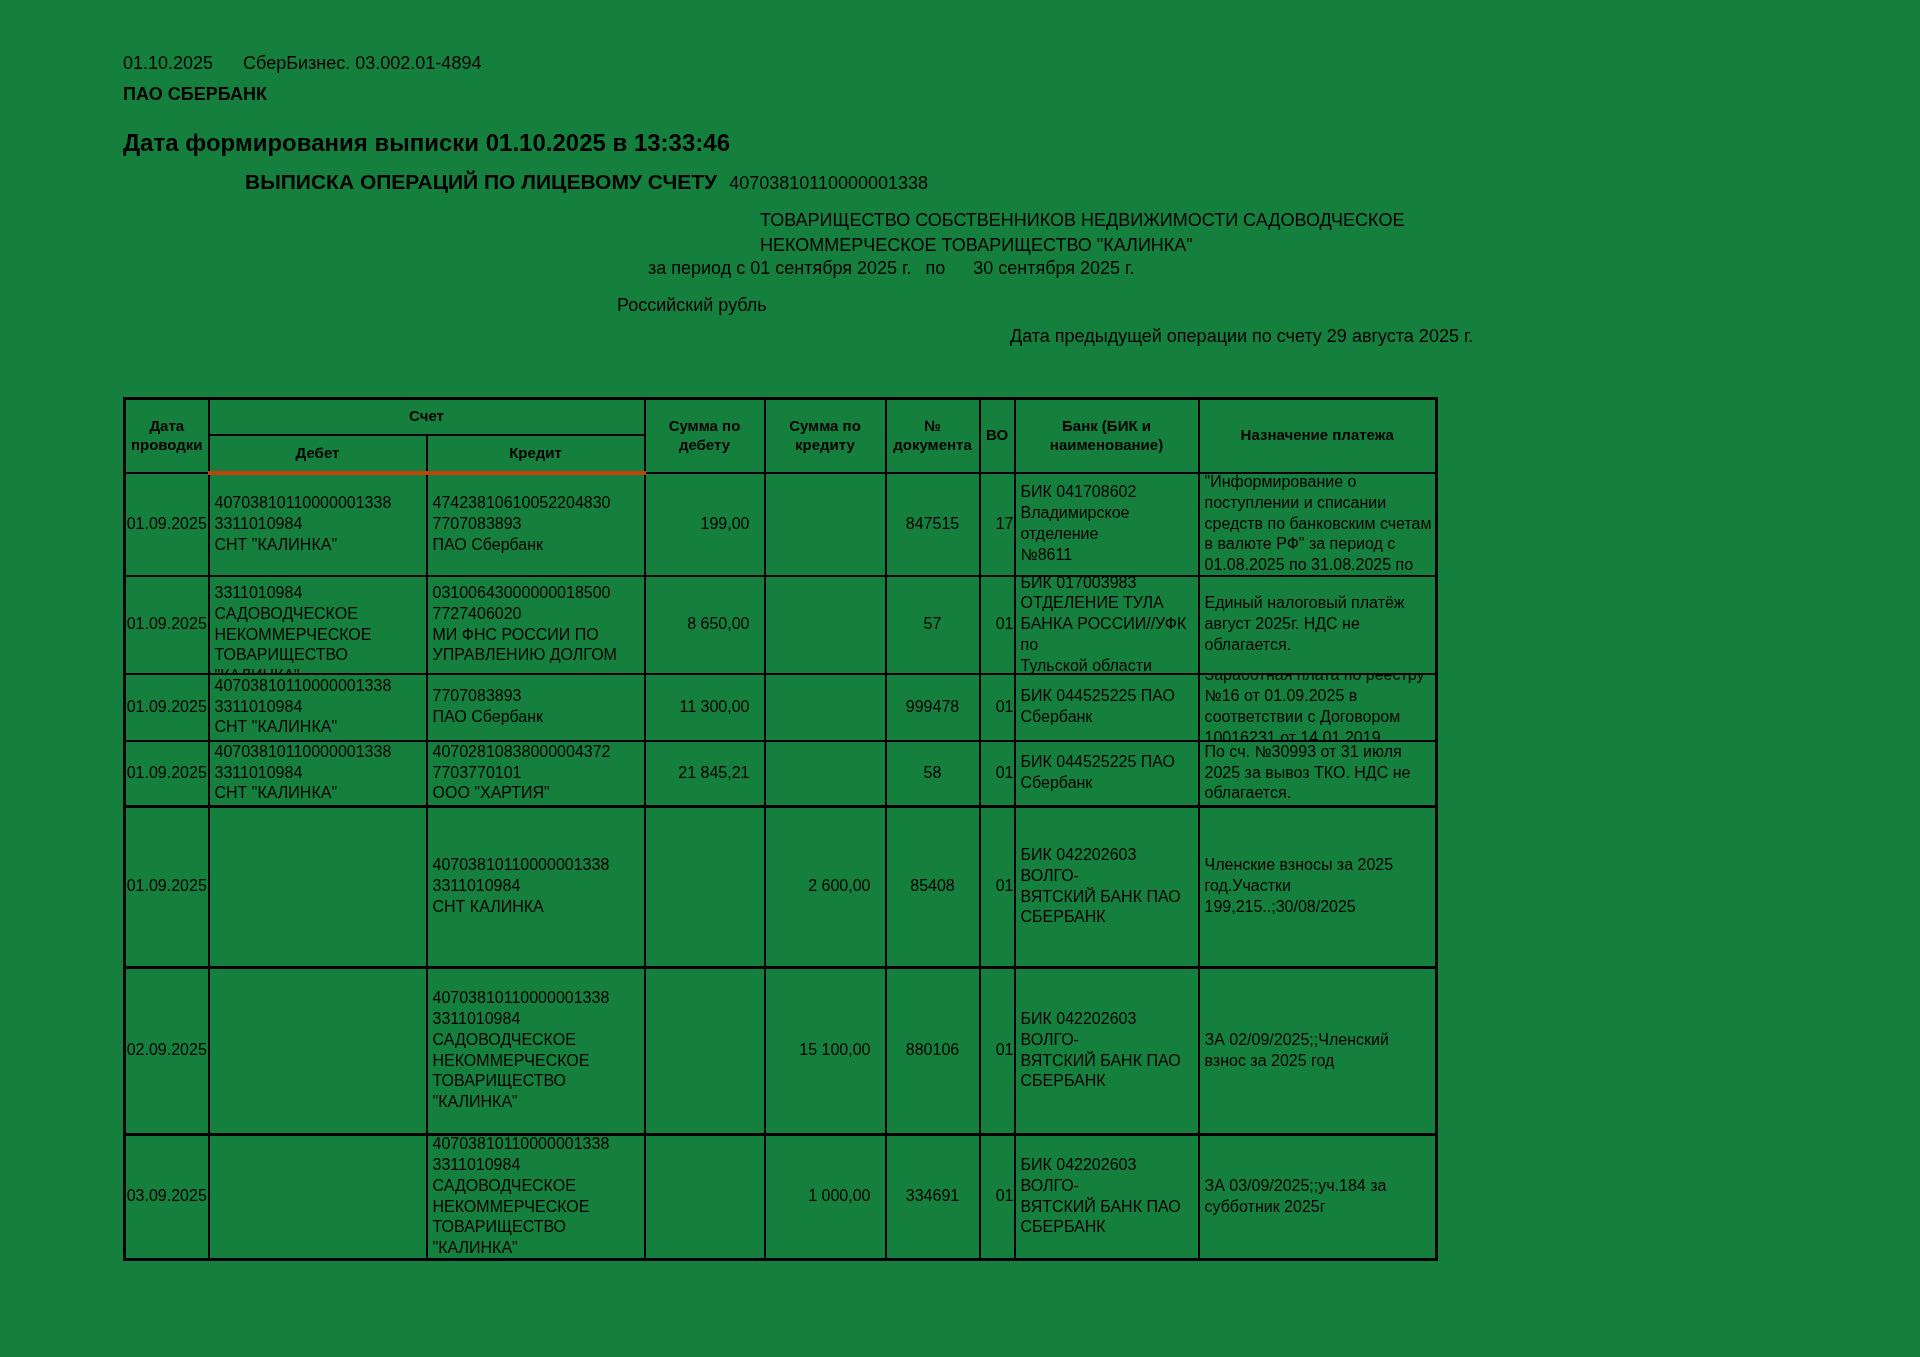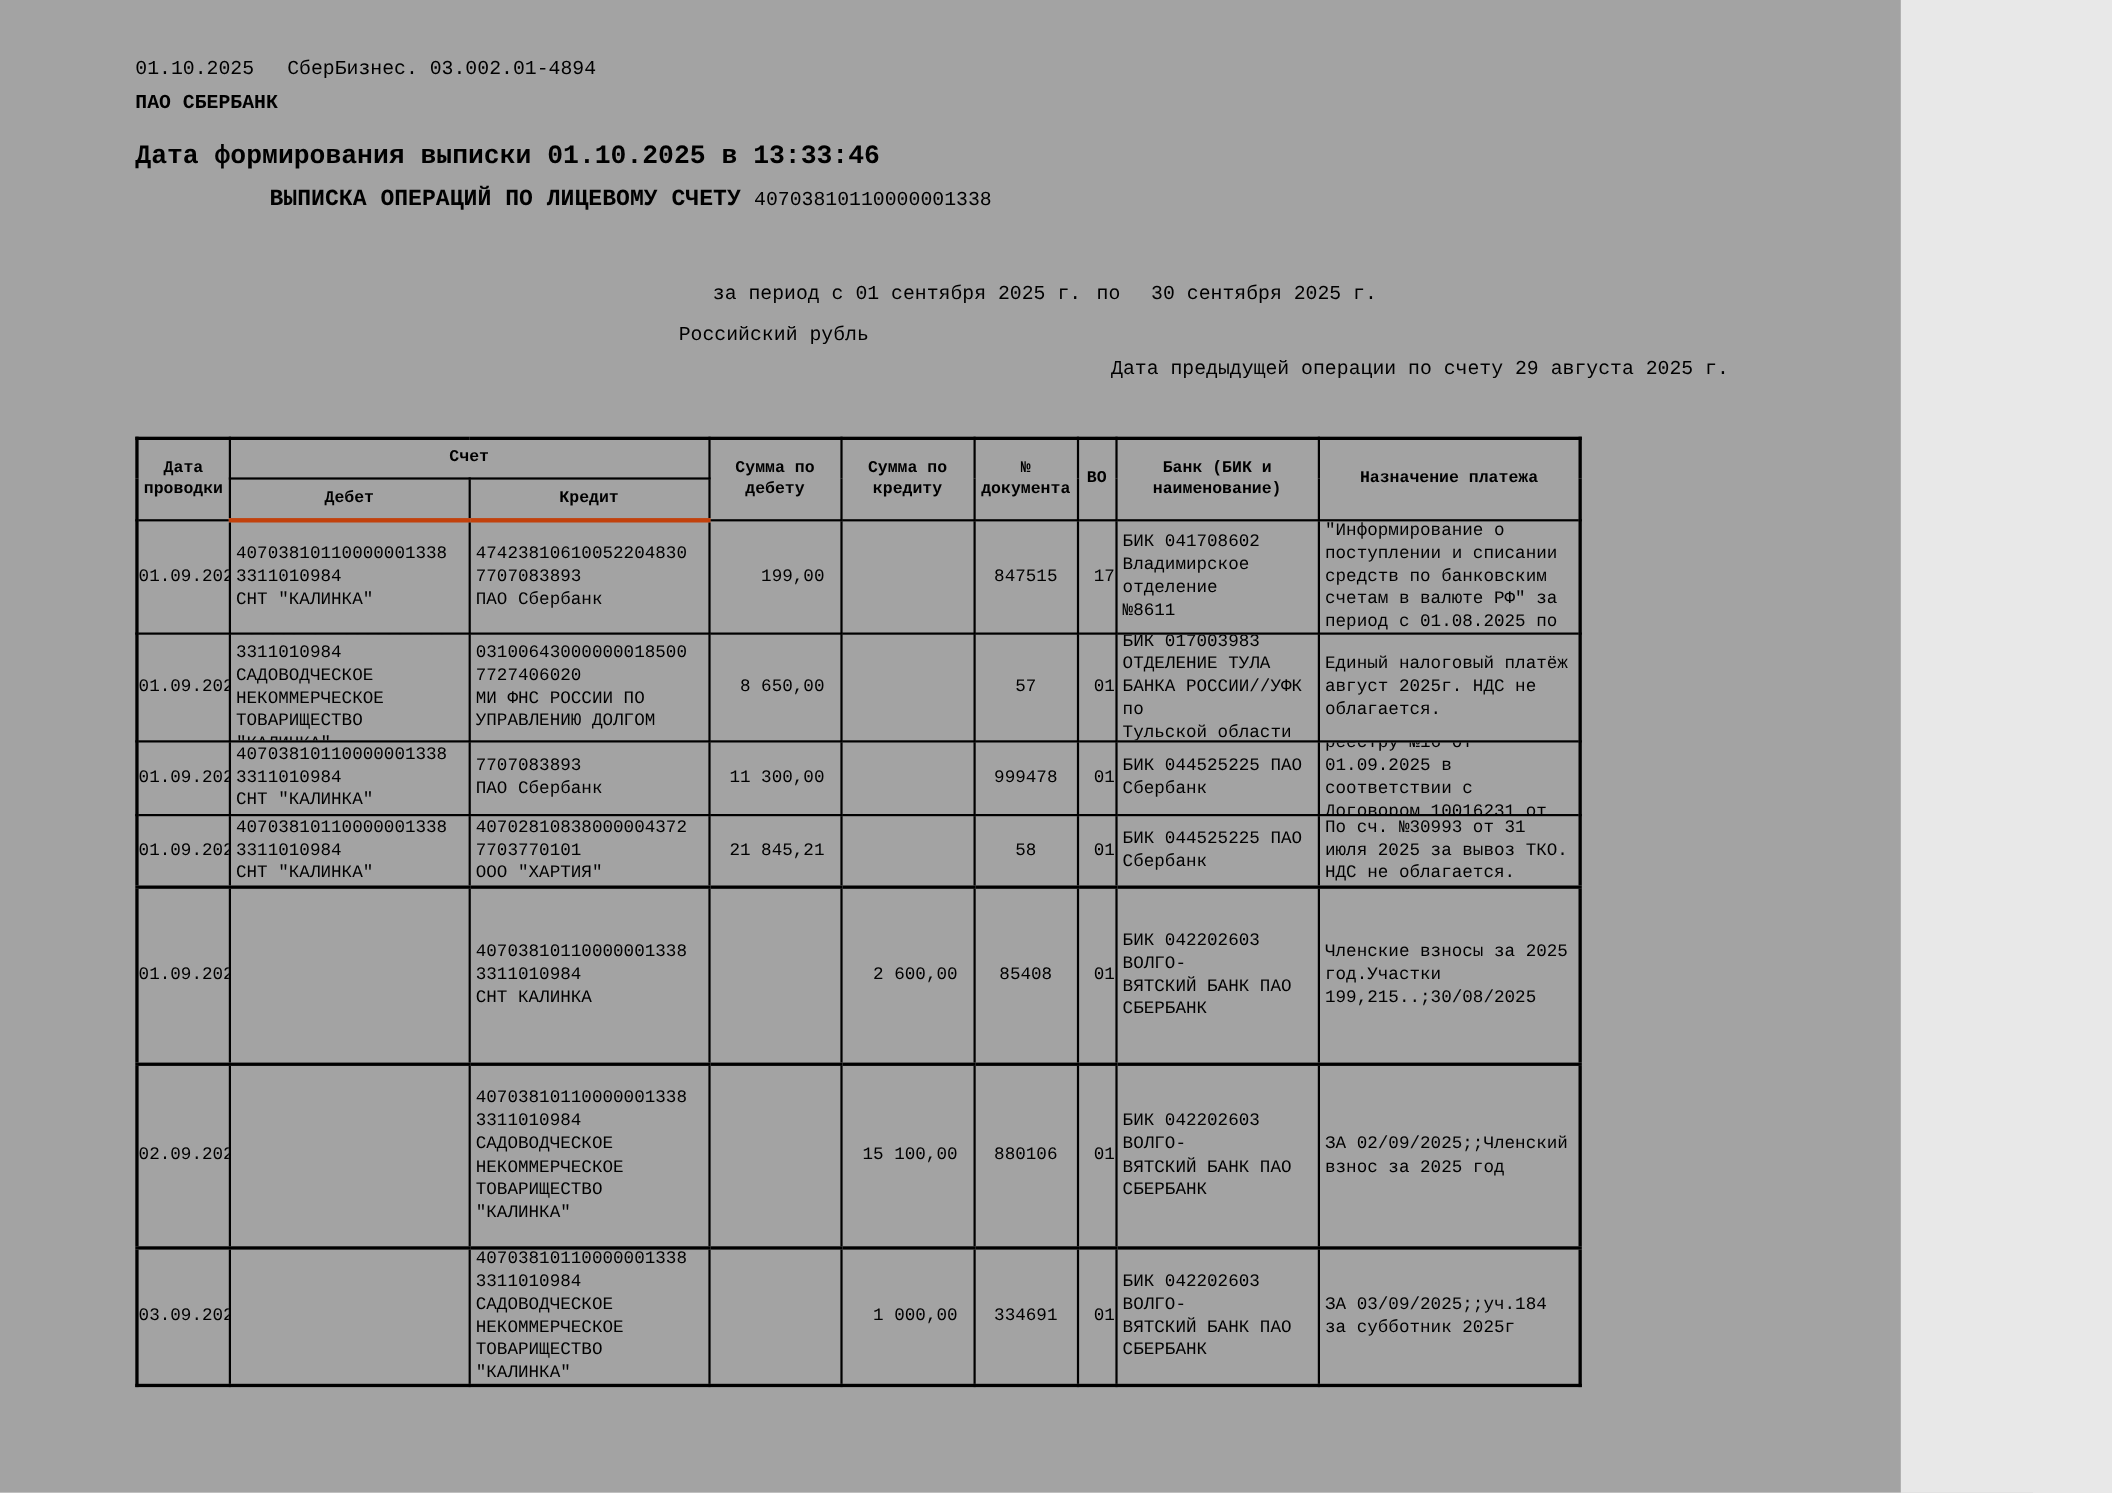--- a/index.html
+++ b/index.html
@@ -1,22 +1,22 @@
 <!DOCTYPE html>
 <html><head>
 <meta charset="utf-8">
 <style>
   * { margin:0; padding:0; box-sizing:border-box; }
   html,body { background:#e8e8e8; }
   .page {
     position:relative;
-    width:1728px; height:1357px;
-    background:#a3a3a3;
+    width:1920px; height:1357px;
+    background:#15803d;
     color:#000;
-    font-family:Liberation Mono, monospace;
+    font-family:Liberation Sans, sans-serif;
     overflow:hidden;
   }
   .hdr-line1 { position:absolute; left:123px; top:53px; font-size:18px; }
   .hdr-line1 .ref { margin-left:30px; }
   .hdr-bank { position:absolute; left:123px; top:84px; font-size:18px; font-weight:bold; }
   .hdr-gen { position:absolute; left:123px; top:129px; font-size:24px; font-weight:bold; }
   .title-row { position:absolute; left:245px; top:170px; white-space:nowrap; }
   .title-row .t { font-size:21px; font-weight:bold; }
   .title-row .acc { font-size:18px; font-weight:normal; margin-left:12px; }
   .org-block { position:absolute; left:760px; top:208px; font-size:18px; line-height:25px; }
@@ -73,20 +73,24 @@
   <div class="hdr-line1">
     <span>01.10.2025</span><span class="ref">СберБизнес. 03.002.01-4894</span>
   </div>
   <div class="hdr-bank">ПАО СБЕРБАНК</div>
   <div class="hdr-gen">Дата формирования выписки 01.10.2025 в 13:33:46</div>
 
   <div class="title-row">
     <span class="t">ВЫПИСКА ОПЕРАЦИЙ ПО ЛИЦЕВОМУ СЧЕТУ</span><span class="acc">40703810110000001338</span>
   </div>
 
+  <div class="org-block">
+    <div>ТОВАРИЩЕСТВО СОБСТВЕННИКОВ НЕДВИЖИМОСТИ САДОВОДЧЕСКОЕ</div>
+    <div>НЕКОММЕРЧЕСКОЕ ТОВАРИЩЕСТВО "КАЛИНКА"</div>
+  </div>
 
   <div class="period-row">
     <span>за период с 01 сентября 2025 г.</span><span class="po">по</span><span>30 сентября 2025 г.</span>
   </div>
 
   <div class="currency">Российский рубль</div>
   <div class="prev-op">Дата предыдущей операции по счету 29 августа 2025 г.</div>
 
   <table class="stmt">
     <colgroup>

